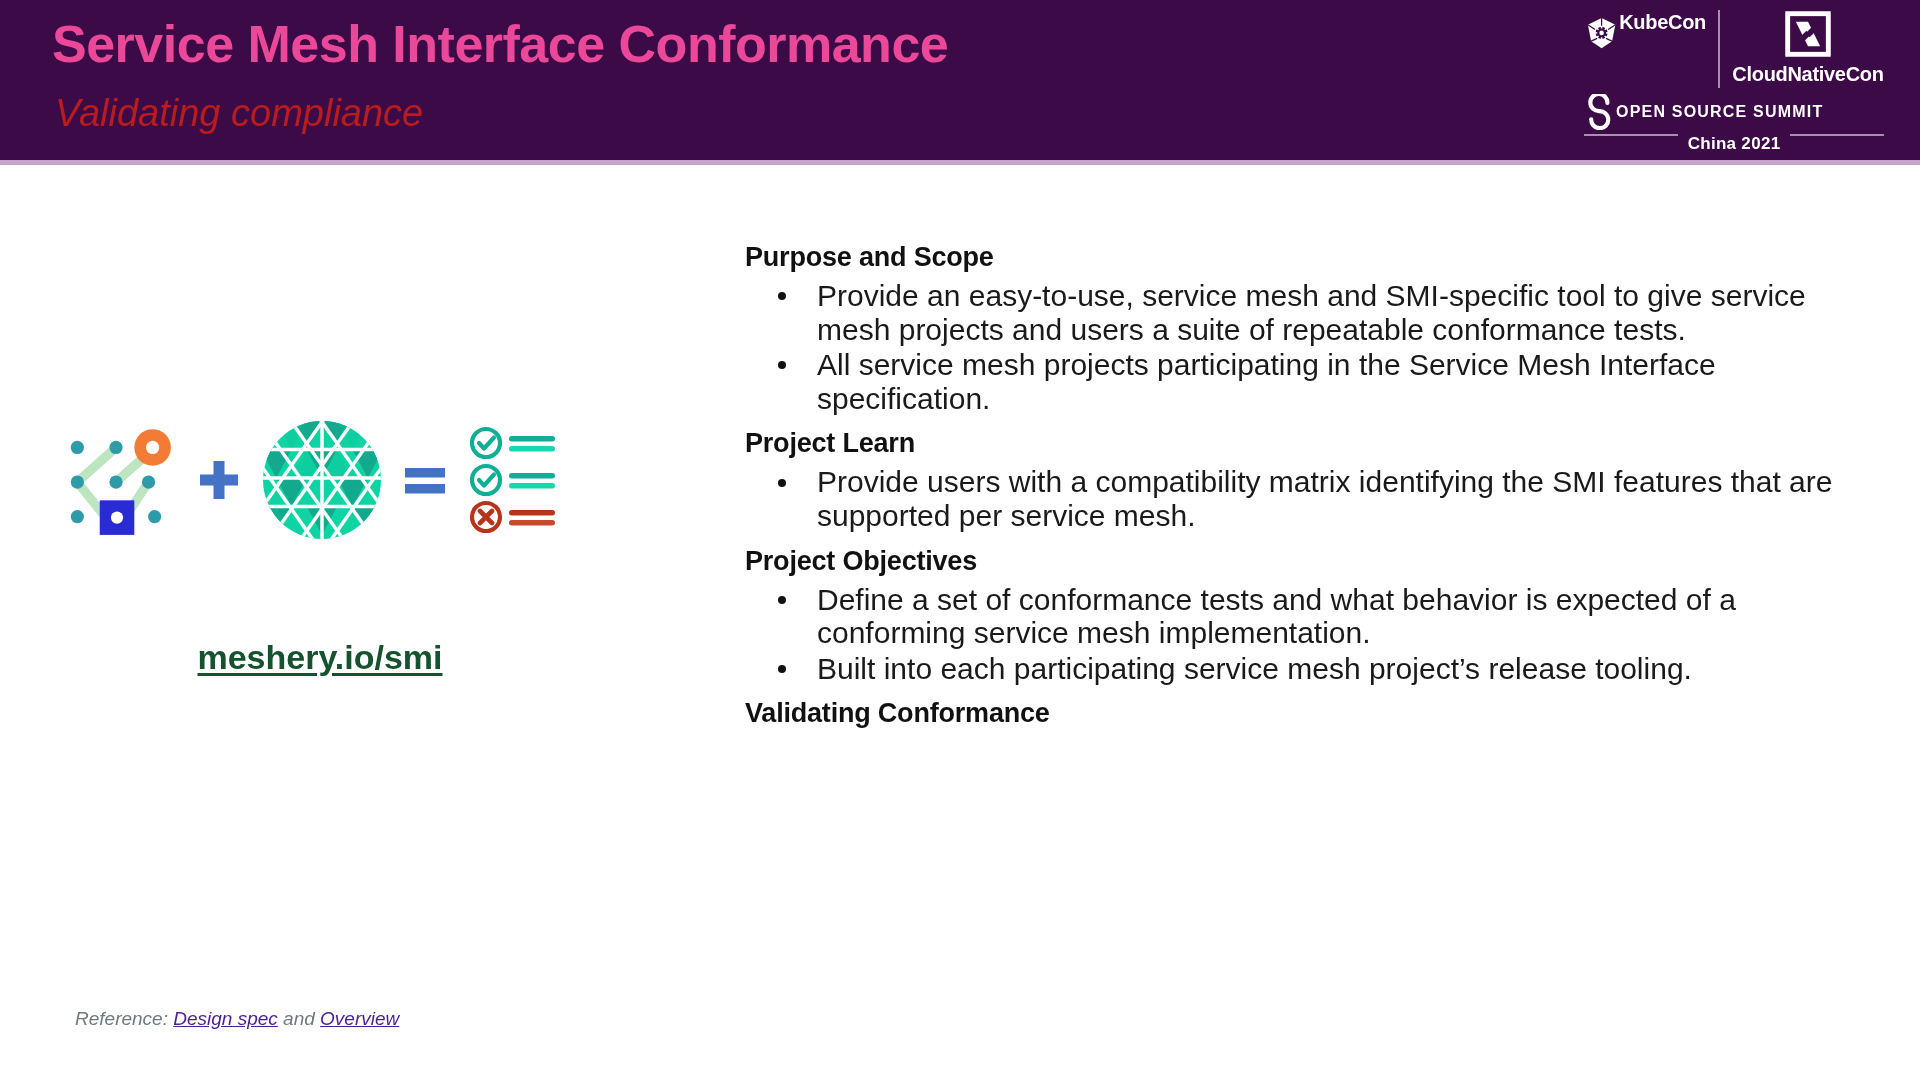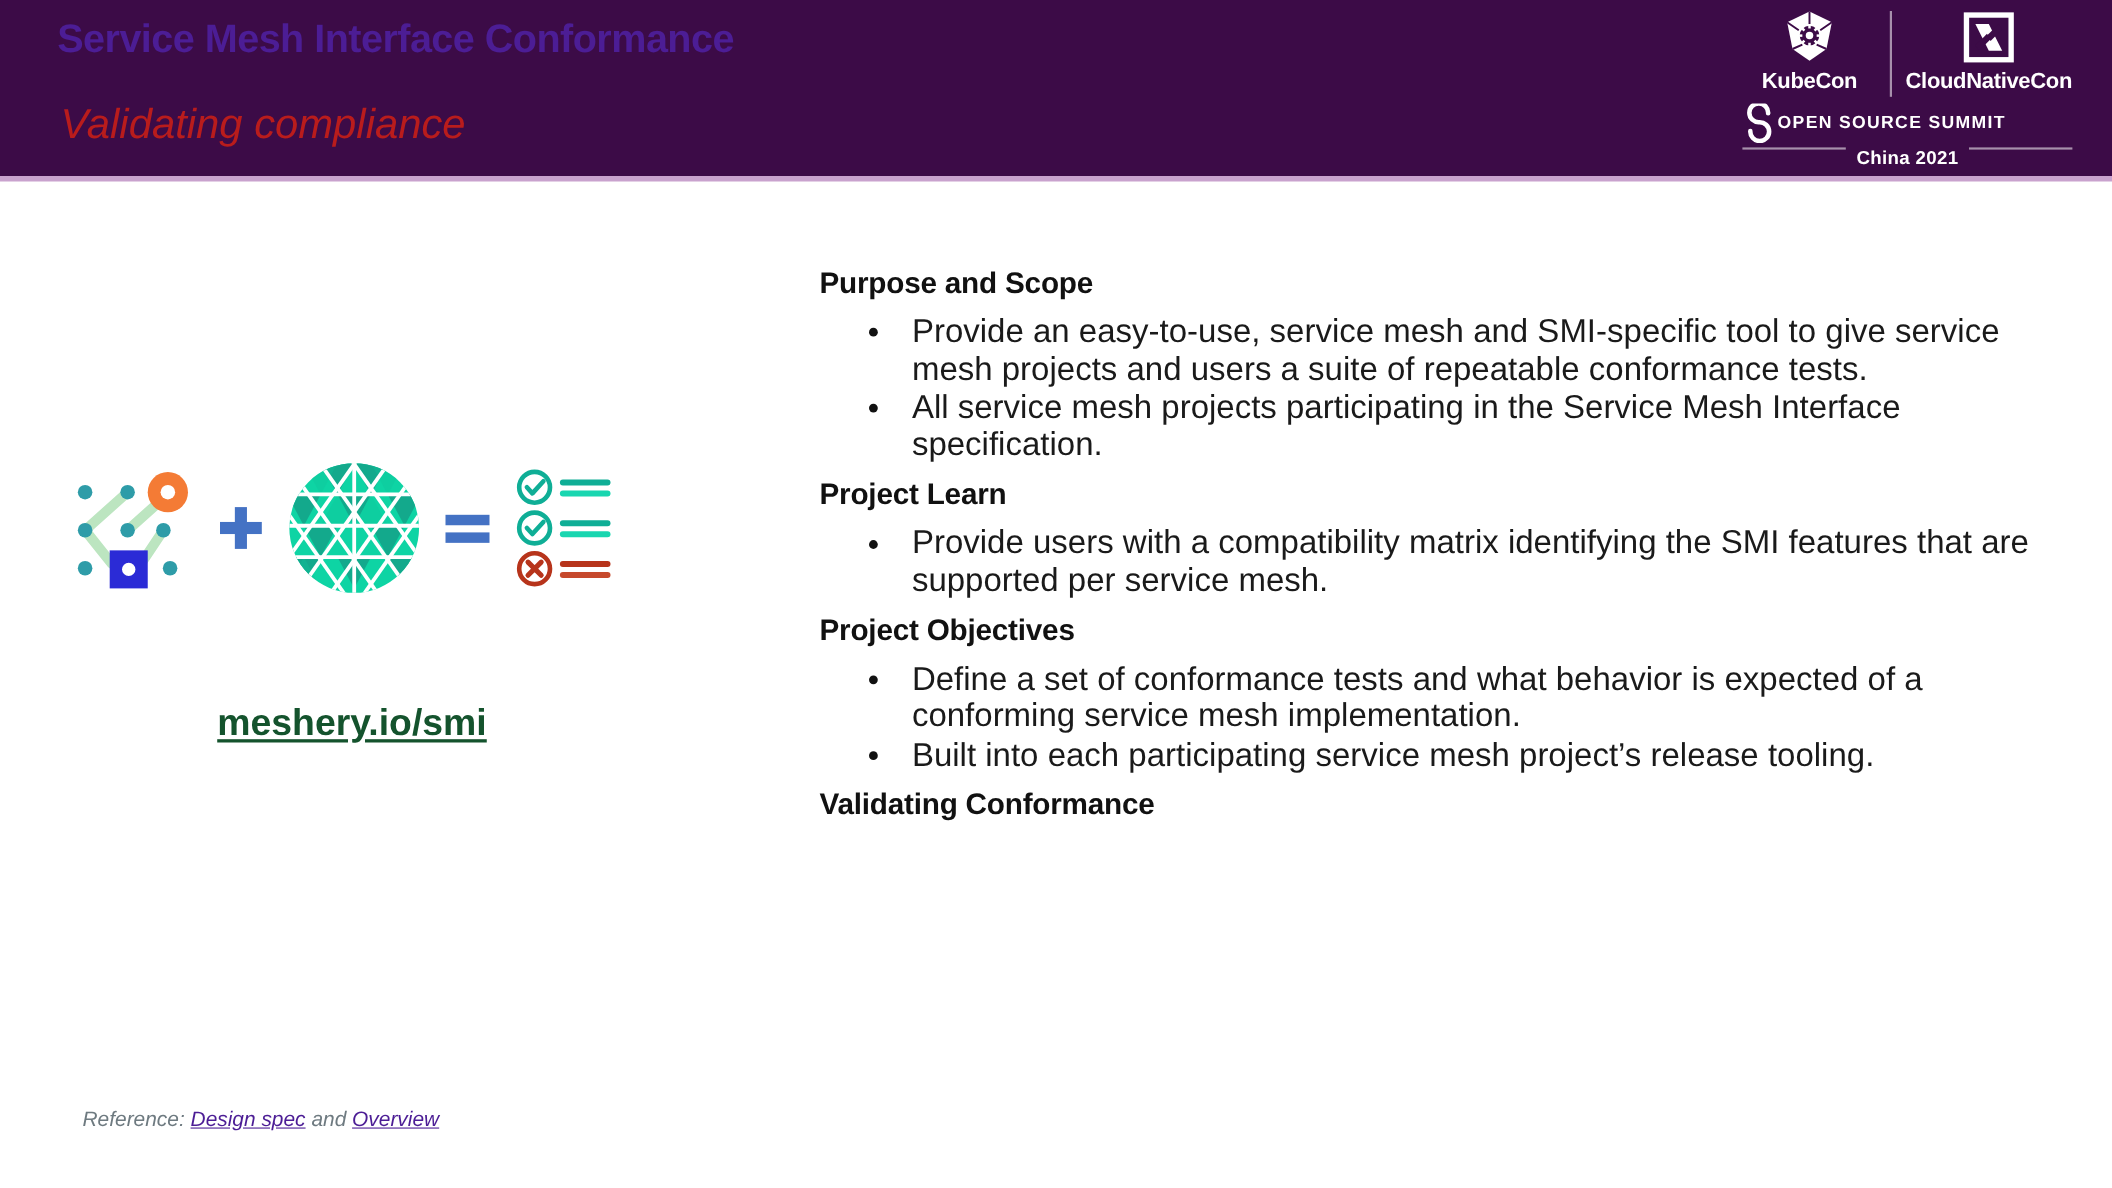--- a/index.html
+++ b/index.html
@@ -33,23 +33,23 @@
     position: absolute;
     left: 0; top: 160px;
     width: 1920px;
     height: 5px;
     background: #C9A2CE;
   }
   .title {
     position: absolute;
     left: 52px;
     top: 14px;
-    font-size: 36px;
-    font-weight: bold;
-    color: #4c1d95;
+    font-size: 52px;
+    font-weight: bold;
+    color: #ec4899;
     letter-spacing: -0.5px;
     white-space: nowrap;
   }
   .subtitle {
     position: absolute;
     left: 55px;
     top: 92px;
     font-size: 38px;
     font-style: italic;
     color: #b91c1c;
@@ -68,22 +68,22 @@
   .logo-row-top {
     position: absolute;
     left: 0; top: 0;
     width: 300px; height: 90px;
     display: flex;
     align-items: flex-start;
   }
   .logo-left-col {
     width: 122px;
     display: flex;
-    flex-direction: column;
-    align-items: center;
+    flex-direction: row;
+    align-items: flex-start;
   }
   .logo-divider {
     width: 2px;
     height: 78px;
     background: rgba(255,255,255,0.55);
     margin: 2px 12px 0 12px;
   }
   .logo-right-col {
     flex: 1;
     display: flex;
@@ -174,21 +174,21 @@
   .sec-heading {
     font-size: 27px;
     font-weight: bold;
     color: #111111;
     margin: 0 0 6px 0;
     letter-spacing: -0.2px;
   }
   .sec-block + .sec-block { margin-top: 13px; }
   .bullets {
     list-style: none;
-    margin: 12px;
+    margin: 0;
     padding: 0;
   }
   .bullet {
     position: relative;
     padding-left: 72px;
     font-size: 30px;
     line-height: 1.12;
     color: #1a1a1a;
     margin-bottom: 2px;
   }

